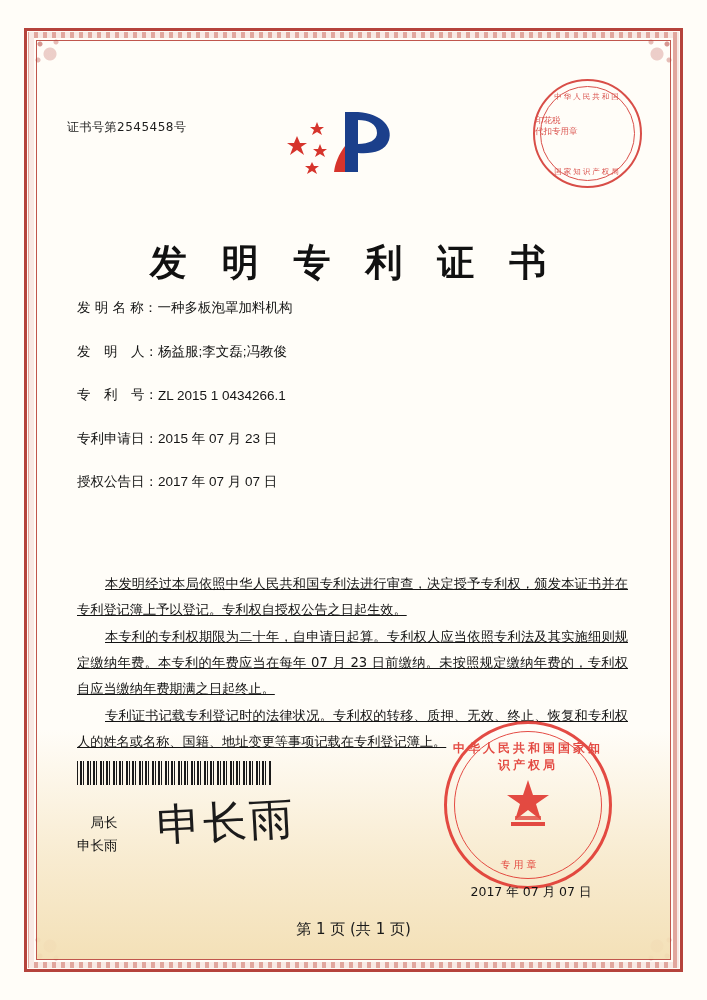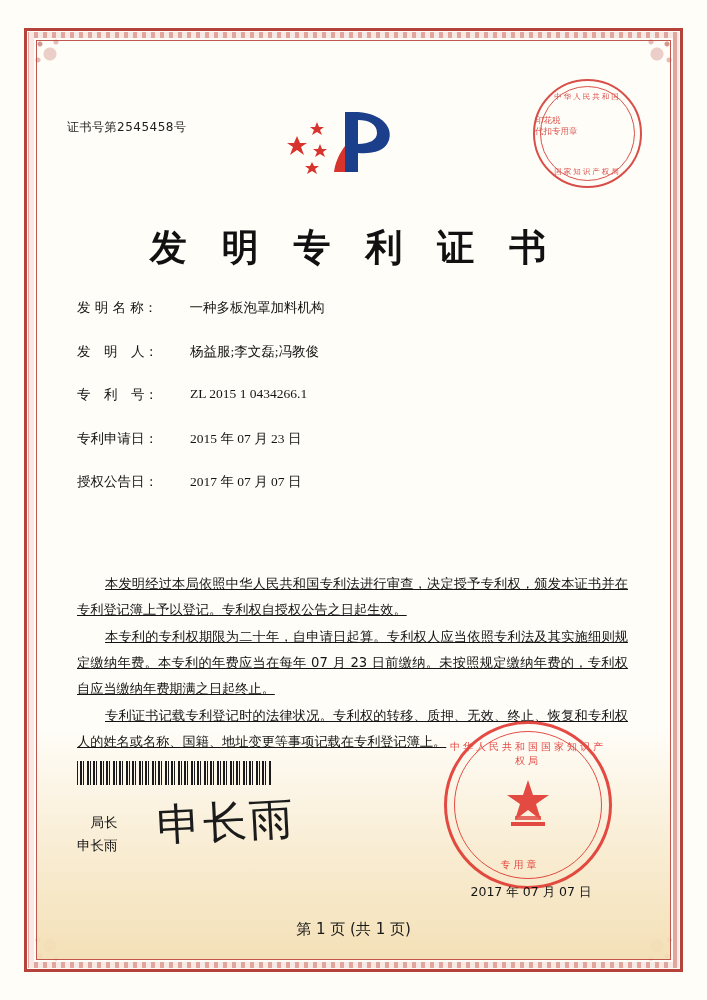--- a/index.html
+++ b/index.html
@@ -129,49 +129,48 @@
     left: 0; right: 0; bottom: 9px;
     text-align: center;
     font-size: 7.5px;
     color: #d2302a;
     letter-spacing: 2px;
   }
 
   h1.title {
     position: absolute;
     left: 0; right: 0; top: 182px;
-    margin: 0;
+    margin: 15px;
     text-align: center;
     font-size: 37px;
     letter-spacing: 11px;
     font-weight: bold;
     color: #111;
     font-family: "DejaVu Serif", serif;
   }
 
   .fields {
     position: absolute;
     left: 40px; right: 40px; top: 258px;
   }
   .field {
     display: flex;
-    align-items: flex-start;
+    align-items: center;
     margin-bottom: 25.5px;
     font-size: 13.5px;
     color: #141414;
   }
   .field .label {
     flex: 0 0 auto;
     white-space: pre;
     font-family: "DejaVu Sans", sans-serif;
   }
   .field .value {
     flex: 1 1 auto;
-    font-family: Liberation Serif, serif;
-    margin-left: 32px;
+    font-family: Liberation Sans, sans-serif;
   }
 
   .paragraphs {
     position: absolute;
     left: 40px; right: 42px; top: 530px;
     font-size: 13.2px;
     line-height: 26px;
     color: #141414;
     text-align: justify;
   }
@@ -230,24 +229,25 @@
   .stamp-nation .star-wrap {
     position: absolute;
     left: 50%; top: 50%;
     transform: translate(-50%,-50%);
     width: 78px; height: 78px;
   }
   .stamp-nation .txt-top {
     position: absolute;
     left: 0; right: 0; top: 16px;
     text-align: center;
-    font-size: 10px;
+    font-size: 12px;
     color: #e0332c;
     letter-spacing: 3px;
     font-family: "DejaVu Sans", sans-serif;
+    font-weight: bold;
   }
   .stamp-nation .txt-bottom {
     position: absolute;
     left: 0; right: 16px; bottom: 14px;
     text-align: center;
     font-size: 10px;
     color: #e0332c;
     letter-spacing: 3px;
     font-family: "DejaVu Sans", sans-serif;
   }

